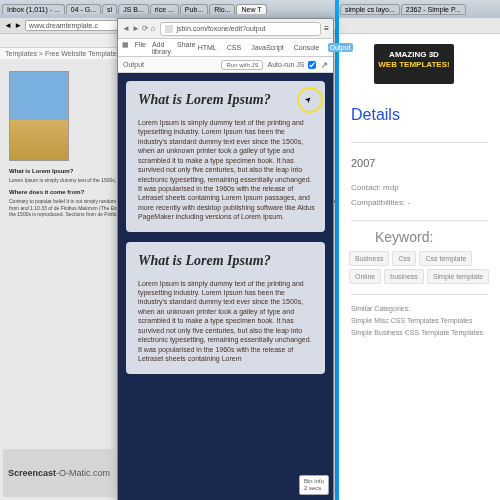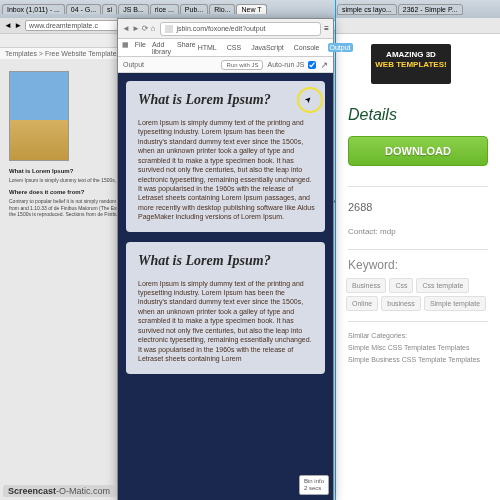--- a/index.html
+++ b/index.html
@@ -12,33 +12,33 @@
   .bg-toolbar { height: 16px; background: #e0e0e0; display: flex; align-items: center; font-size: 8px; padding: 0 4px; border-bottom: 1px solid #ccc; }
   .bg-addr { flex: 1; background: #fff; border: 1px solid #aaa; border-radius: 2px; padding: 1px 3px; margin: 0 3px; font-size: 7px; color: #555; }
   .bg-bm { height: 14px; background: #ededed; border-bottom: 1px solid #d0d0d0; }
   .bg-breadcrumb { font-size: 7px; color: #666; padding: 2px 5px; background: #f8f8f8; }
   .bg-content { padding: 4px; }
   .bg-img { width: 60px; height: 90px; background: linear-gradient(#7ab0e0 0%,#7ab0e0 55%,#d4b060 55%,#c09840 100%); border: 1px solid #999; margin: 8px 0 4px 5px; }
   .bg-text { font-size: 5px; color: #444; line-height: 1.3; padding: 3px 5px; }
   .bg-h { font-size: 6px; font-weight: bold; color: #222; margin-bottom: 1px; }
   .bg-nav { position: absolute; top: 52px; right: 2px; font-size: 5px; color: #666; text-align: right; line-height: 1.4; }
   
-  .right-panel { position: absolute; top: 0; right: 0; width: 165px; height: 500px; background: #fff; border-left: 1px solid #0ea5e9; padding-top: 18px; }
+  .right-panel { position: absolute; top: 0; right: 0; width: 165px; height: 500px; background: #fff; border-left: 4px solid #0ea5e9; padding-top: 18px; }
   .r-tabs { position: absolute; top: 0; left: 0; right: 0; height: 18px; background: linear-gradient(#d0d8e0,#b8c4d0); display: flex; font-size: 7px; align-items: center; }
   .r-tab { background: #c8d0d8; border: 1px solid #999; padding: 1px 4px; margin-left: 1px; border-radius: 3px 3px 0 0; }
   .r-toolbar { height: 16px; background: #e8e8e8; border-bottom: 1px solid #ccc; }
   .ad3d { margin: 10px 0 10px 35px; width: 80px; height: 40px; background: #222; color: #fff; font-size: 8px; font-weight: bold; text-align: center; padding-top: 6px; line-height: 1.2; border-radius: 2px; }
   .ad3d span { color: #ffd030; }
-  .details-h { font-size: 16px; color: #14532d; padding: 12px; font-weight: normal; font-style: italic; }
+  .details-h { font-size: 16px; color: #1d4ed8; padding: 12px; font-weight: normal; }
   .dl-wrap { padding: 0 12px 14px; }
   .dl-btn { background: linear-gradient(#8ad04a,#6ab82a); color: #fff; font-size: 11px; font-weight: bold; padding: 8px 14px; border-radius: 4px; text-align: center; border: 1px solid #5ea820; text-shadow: 0 1px 1px rgba(0,0,0,.3); }
   .sep { border-top: 1px solid #e0e0e0; margin: 6px 12px; }
   .meta { padding: 4px 12px; font-size: 8px; color: #888; line-height: 1.9; }
   .meta .id { font-size: 11px; color: #666; margin-bottom: 6px; }
-  .kw-h { font-size: 12px; color: #888; padding: 2px 12px; }
+  .kw-h { font-size: 14px; color: #888; padding: 2px 12px; margin-left: 24px; }
   .kw-tags { padding: 4px 10px; display: flex; flex-wrap: wrap; gap: 3px; }
   .tag { font-size: 7px; color: #888; background: #f4f4f4; border: 1px solid #e0e0e0; padding: 3px 5px; border-radius: 2px; }
   .sim { font-size: 7px; color: #888; padding: 2px 12px; line-height: 1.7; }
   .sim a { color: #888; text-decoration: none; }
   
   .jsbin { position: absolute; top: 18px; left: 117px; width: 217px; height: 482px; background: #fff; border: 1px solid #888; box-shadow: 0 2px 10px rgba(0,0,0,.35); }
   .jb-bar { height: 20px; background: #f0f0f0; border-bottom: 1px solid #ccc; display: flex; align-items: center; padding: 0 4px; font-size: 8px; }
   .jb-nav { color: #777; margin-right: 2px; }
   .jb-addr { flex: 1; background: #fff; border: 1px solid #c0c0c0; border-radius: 3px; padding: 2px 4px; font-size: 7px; color: #555; margin: 0 3px; display: flex; align-items: center; }
   .jb-addr .doc { width: 8px; height: 8px; background: #ddd; margin-right: 3px; }
@@ -51,21 +51,21 @@
   .jb-btn { border: 1px solid #bbb; border-radius: 3px; padding: 1px 4px; background: #fff; font-size: 6px; }
   .jb-arrow { font-size: 9px; }
   
   .preview { background: #1a2850; padding: 8px; height: 428px; overflow: hidden; position: relative; }
   .card { background: #d8dce6; border-radius: 4px; padding: 10px 10px 10px 12px; margin-bottom: 10px; font-size: 7px; color: #4a3020; line-height: 1.35; }
   .card h2 { font-family: 'Times New Roman', serif; font-style: italic; font-size: 14px; color: #2a2a2a; margin-bottom: 8px; font-weight: bold; }
   .cursor-ring { position: absolute; top: 14px; right: 10px; width: 26px; height: 26px; border: 2px solid #f0e030; border-radius: 50%; }
   .cursor-ring::after { content: "➤"; position: absolute; top: 6px; left: 6px; font-size: 8px; color: #000; transform: rotate(-45deg); }
   .bin-info { position: absolute; bottom: 6px; right: 4px; background: #fff; border: 1px solid #aaa; font-size: 6px; padding: 2px 4px; color: #555; border-radius: 2px; line-height: 1.2; }
   
-  .watermark { position: absolute; bottom: 3px; left: 3px; font-size: 9px; color: #555; background: rgba(200,200,200,.6); padding: 1px 5px; border-radius: 2px; font-family: sans-serif; margin-top: 43px; }
+  .watermark { position: absolute; bottom: 3px; left: 3px; font-size: 9px; color: #555; background: rgba(200,200,200,.6); padding: 19px 5px; border-radius: 2px; font-family: sans-serif; margin-top: 43px; }
   .watermark b { color: #333; }
 </style>
 </head>
 <body>
 
 <div class="bg-browser">
   <div class="bg-tabs">
     <div class="bg-tab">Inbox (1,011) - ...</div>
     <div class="bg-tab">04 - G...</div>
     <div class="bg-tab">si</div>
@@ -104,27 +104,25 @@
   <div class="r-tabs">
     <div class="r-tab">simple cs layo...</div>
     <div class="r-tab">2362 - Simple P...</div>
   </div>
   <div class="r-toolbar"></div>
   <div class="ad3d">
     <div>AMAZING 3D</div>
     <span>WEB TEMPLATES!</span>
   </div>
   <div class="details-h">Details</div>
-  <div class="dl-wrap">
-    <div class="dl-btn">DOWNLOAD</div>
-  </div>
   <div class="sep"></div>
   <div class="meta">
-    <div class="id">2688</div>
+    <div class="id">2007</div>
     <div>Contact: mdp</div>
+    <div>Compatibilities: -</div>
   </div>
   <div class="sep"></div>
   <div class="kw-h">Keyword:</div>
   <div class="kw-tags">
     <div class="tag">Business</div>
     <div class="tag">Css</div>
     <div class="tag">Css template</div>
     <div class="tag">Online</div>
     <div class="tag">business</div>
     <div class="tag">Simple template</div>

